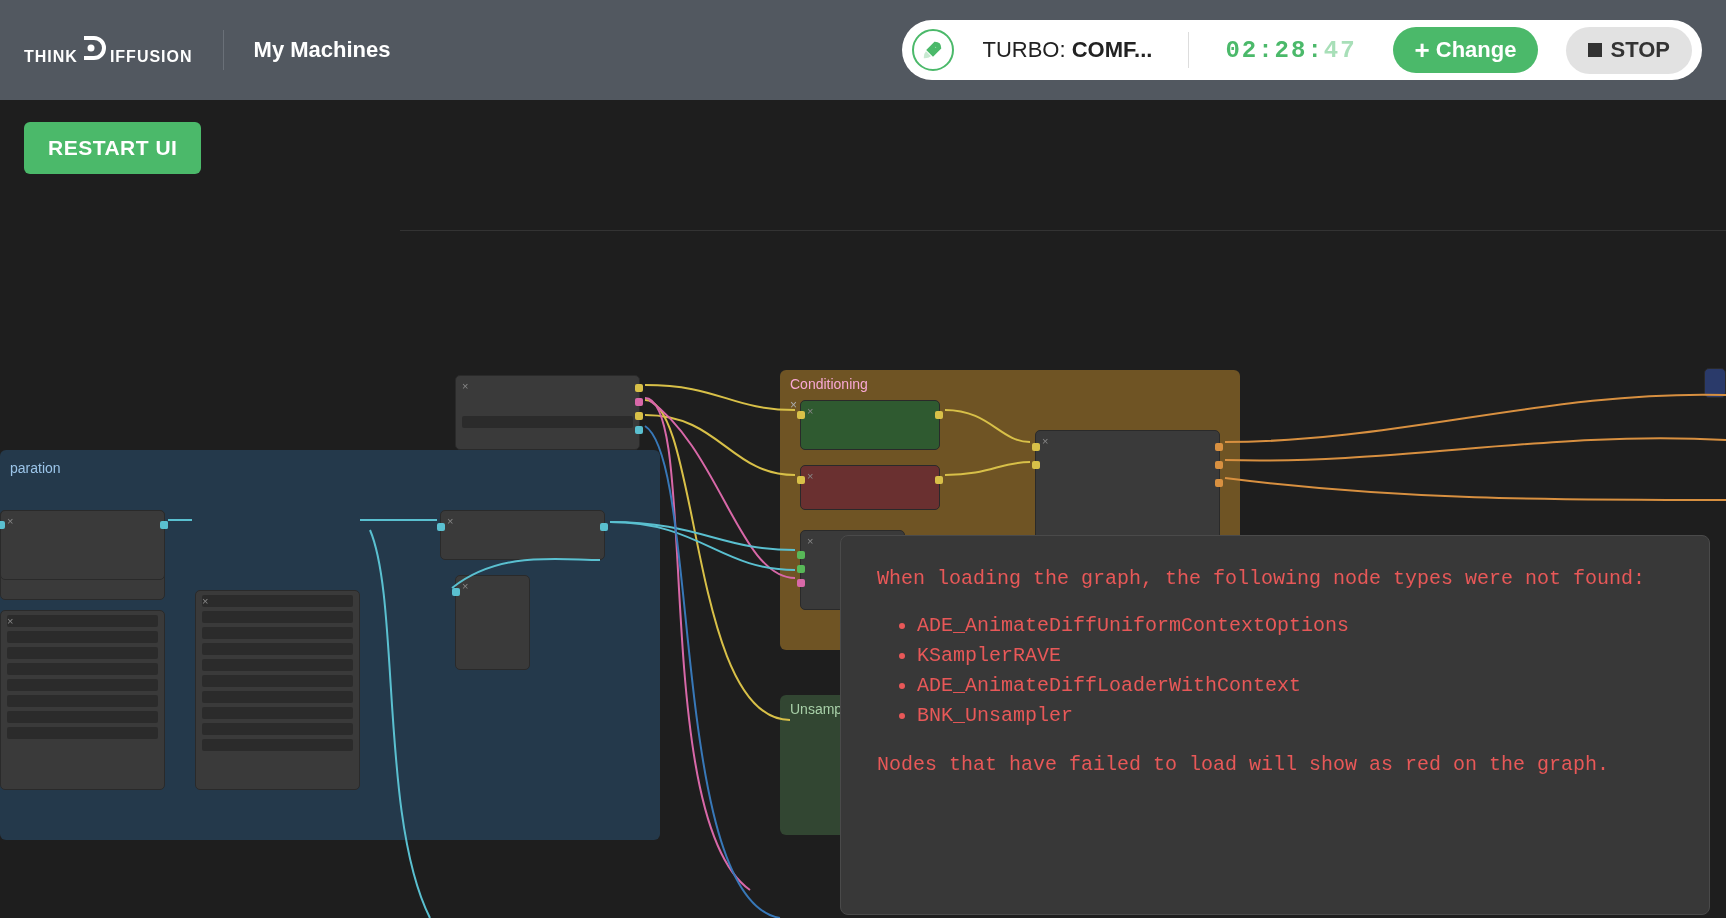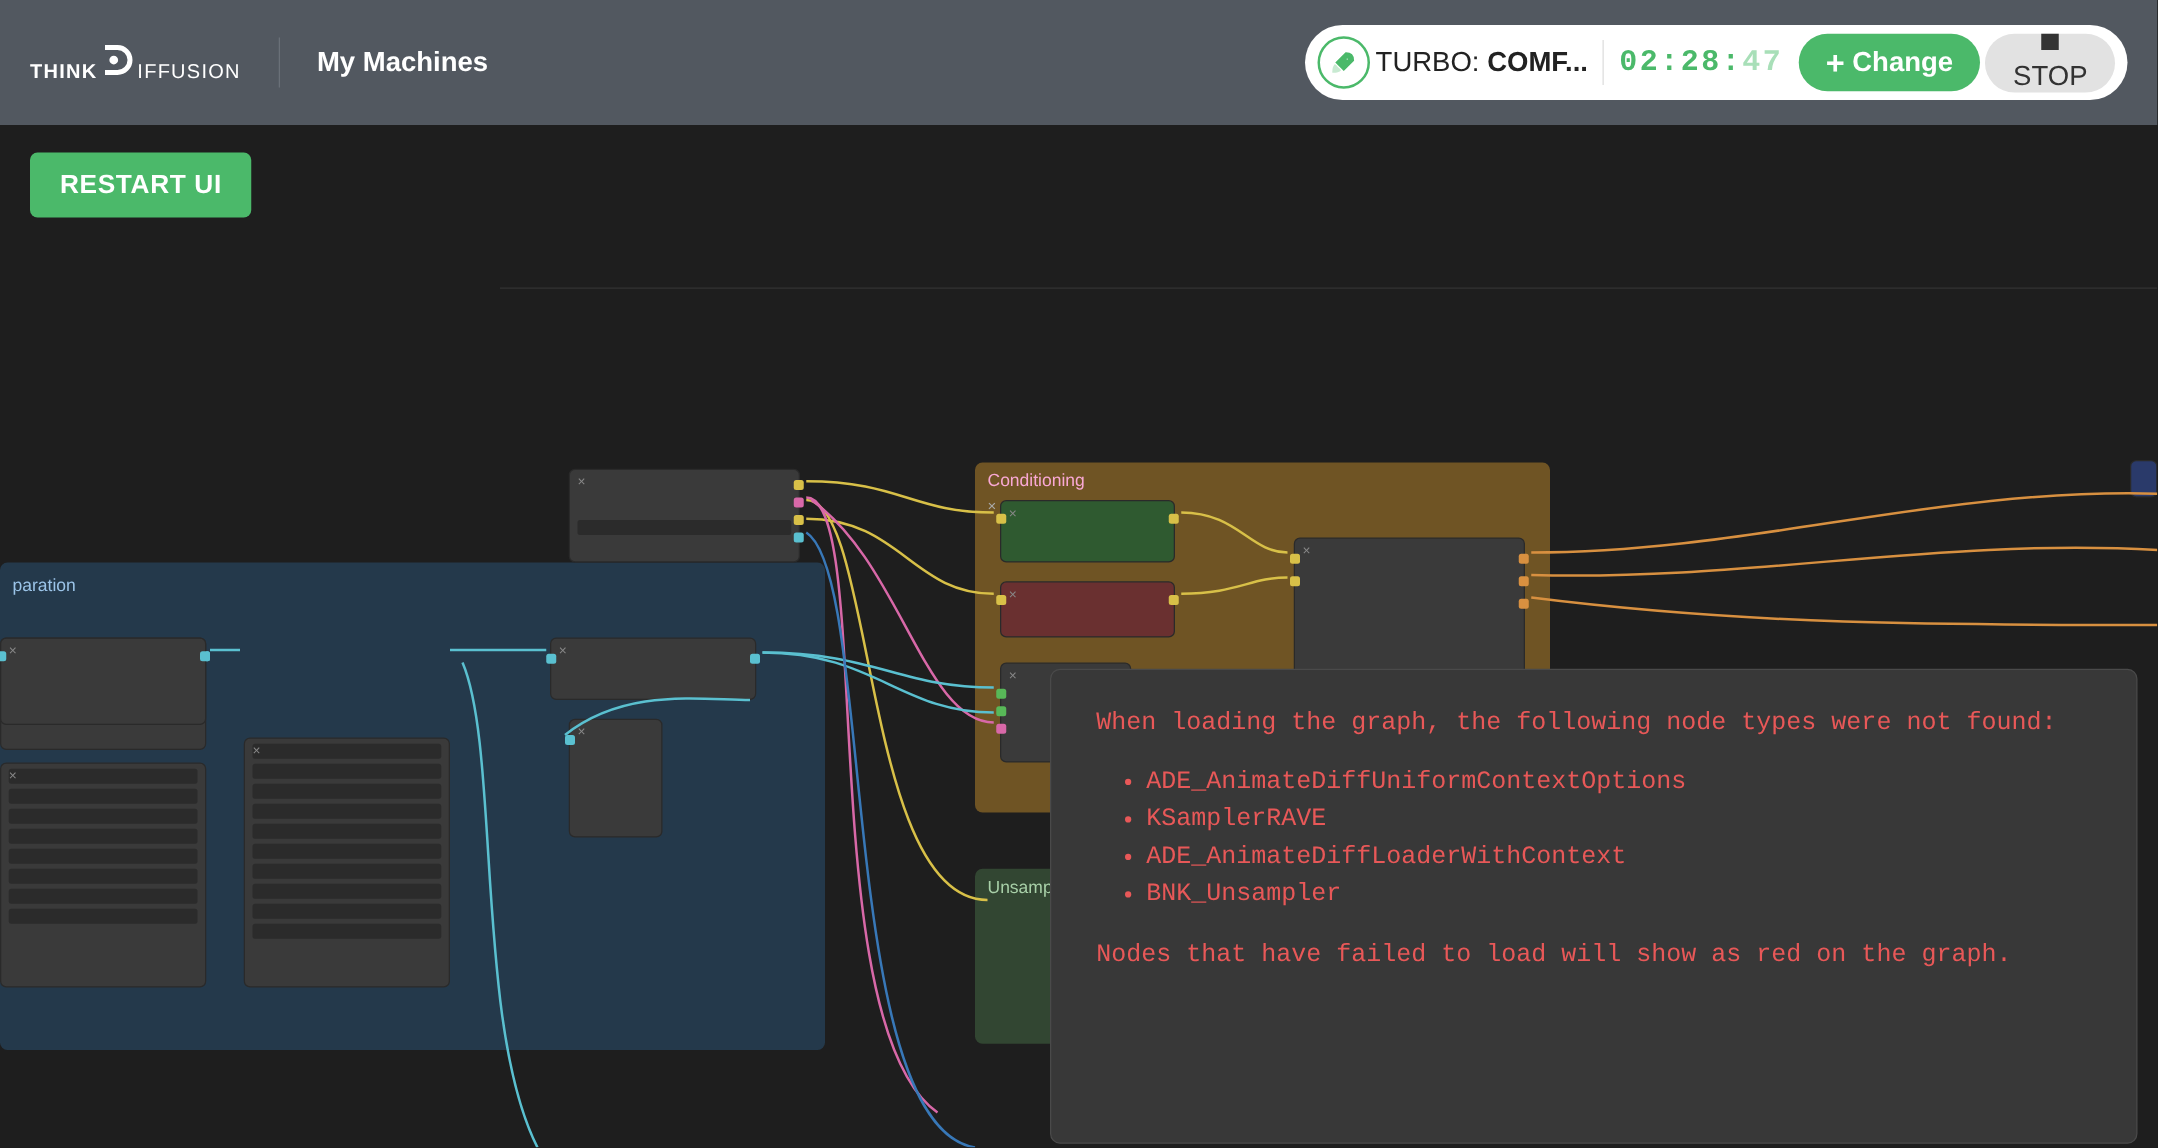--- a/index.html
+++ b/index.html
@@ -28,21 +28,21 @@
   color: #fff;
   font-weight: 800;
   font-size: 16px;
   letter-spacing: 1px;
 }
 .logo-text1 { font-weight: 900; }
 .logo-icon {
   display: inline-block;
   margin: 0 2px;
 }
-.logo-text2 { font-weight: 400; }
+.logo-text2 { font-weight: 700; }
 .divider {
   width: 1px;
   height: 40px;
   background: #6a7078;
   margin: 0 30px;
 }
 .nav-label {
   color: #fff;
   font-weight: 700;
   font-size: 22px;
@@ -52,21 +52,21 @@
 .status-pill {
   position: absolute;
   right: 24px;
   top: 20px;
   background: #fff;
   border-radius: 40px;
   height: 60px;
   display: flex;
   align-items: center;
   padding: 0 10px 0 10px;
-  gap: 4px;
+  gap: 28px;
 }
 .rocket-icon {
   width: 42px;
   height: 42px;
   border-radius: 50%;
   background: #fff;
   border: 2px solid #4bb96a;
   display: flex;
   align-items: center;
   justify-content: center;
@@ -110,26 +110,25 @@
 }
 .btn-change .plus { font-size: 26px; font-weight: 900; }
 .btn-stop {
   background: #e2e2e2;
   color: #333;
   border: none;
   border-radius: 30px;
   height: 47px;
   padding: 0 22px;
   font-size: 22px;
-  font-weight: 400;
+  font-weight: 700;
   display: flex;
   align-items: center;
   gap: 8px;
   cursor: pointer;
-  flex-direction: column;
 }
 .btn-stop .square {
   width: 14px;
   height: 14px;
   background: #333;
 }
 
 
 .restart-btn {
   position: absolute;

